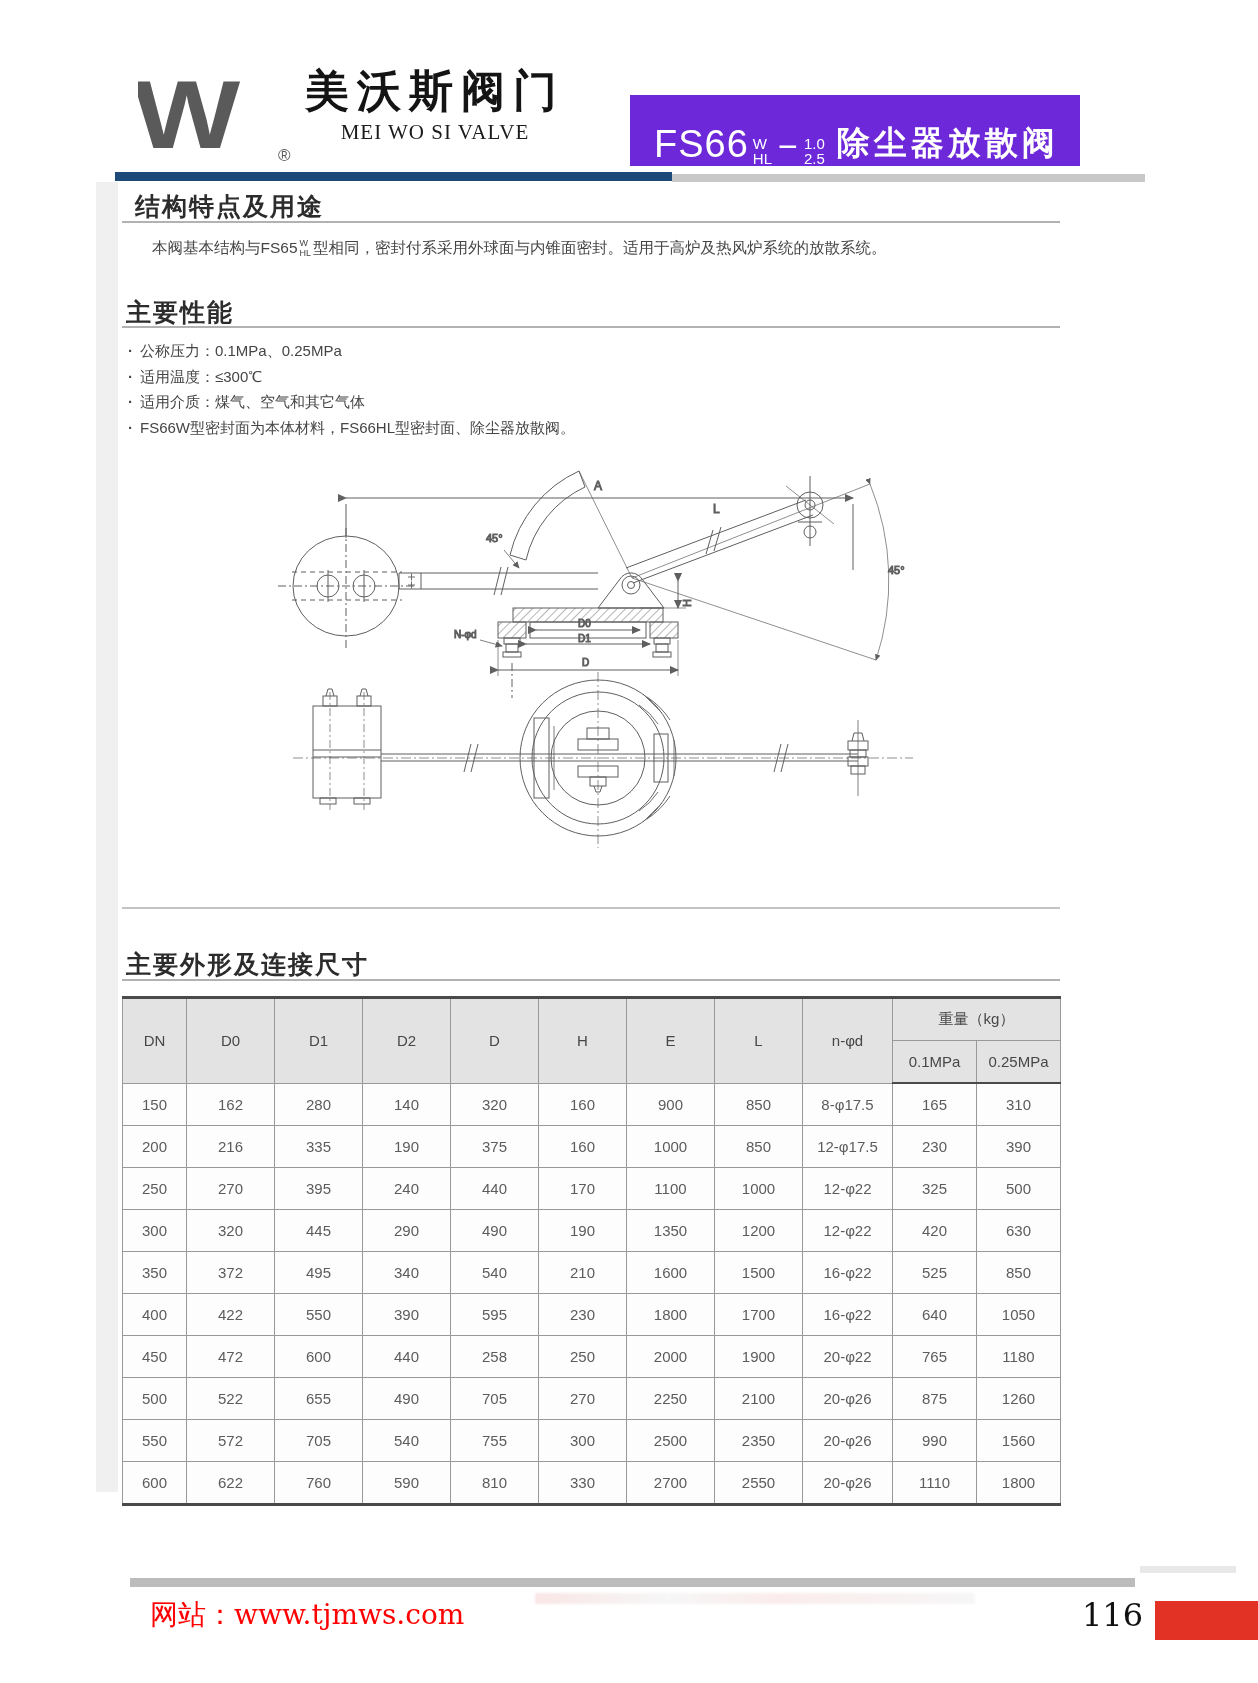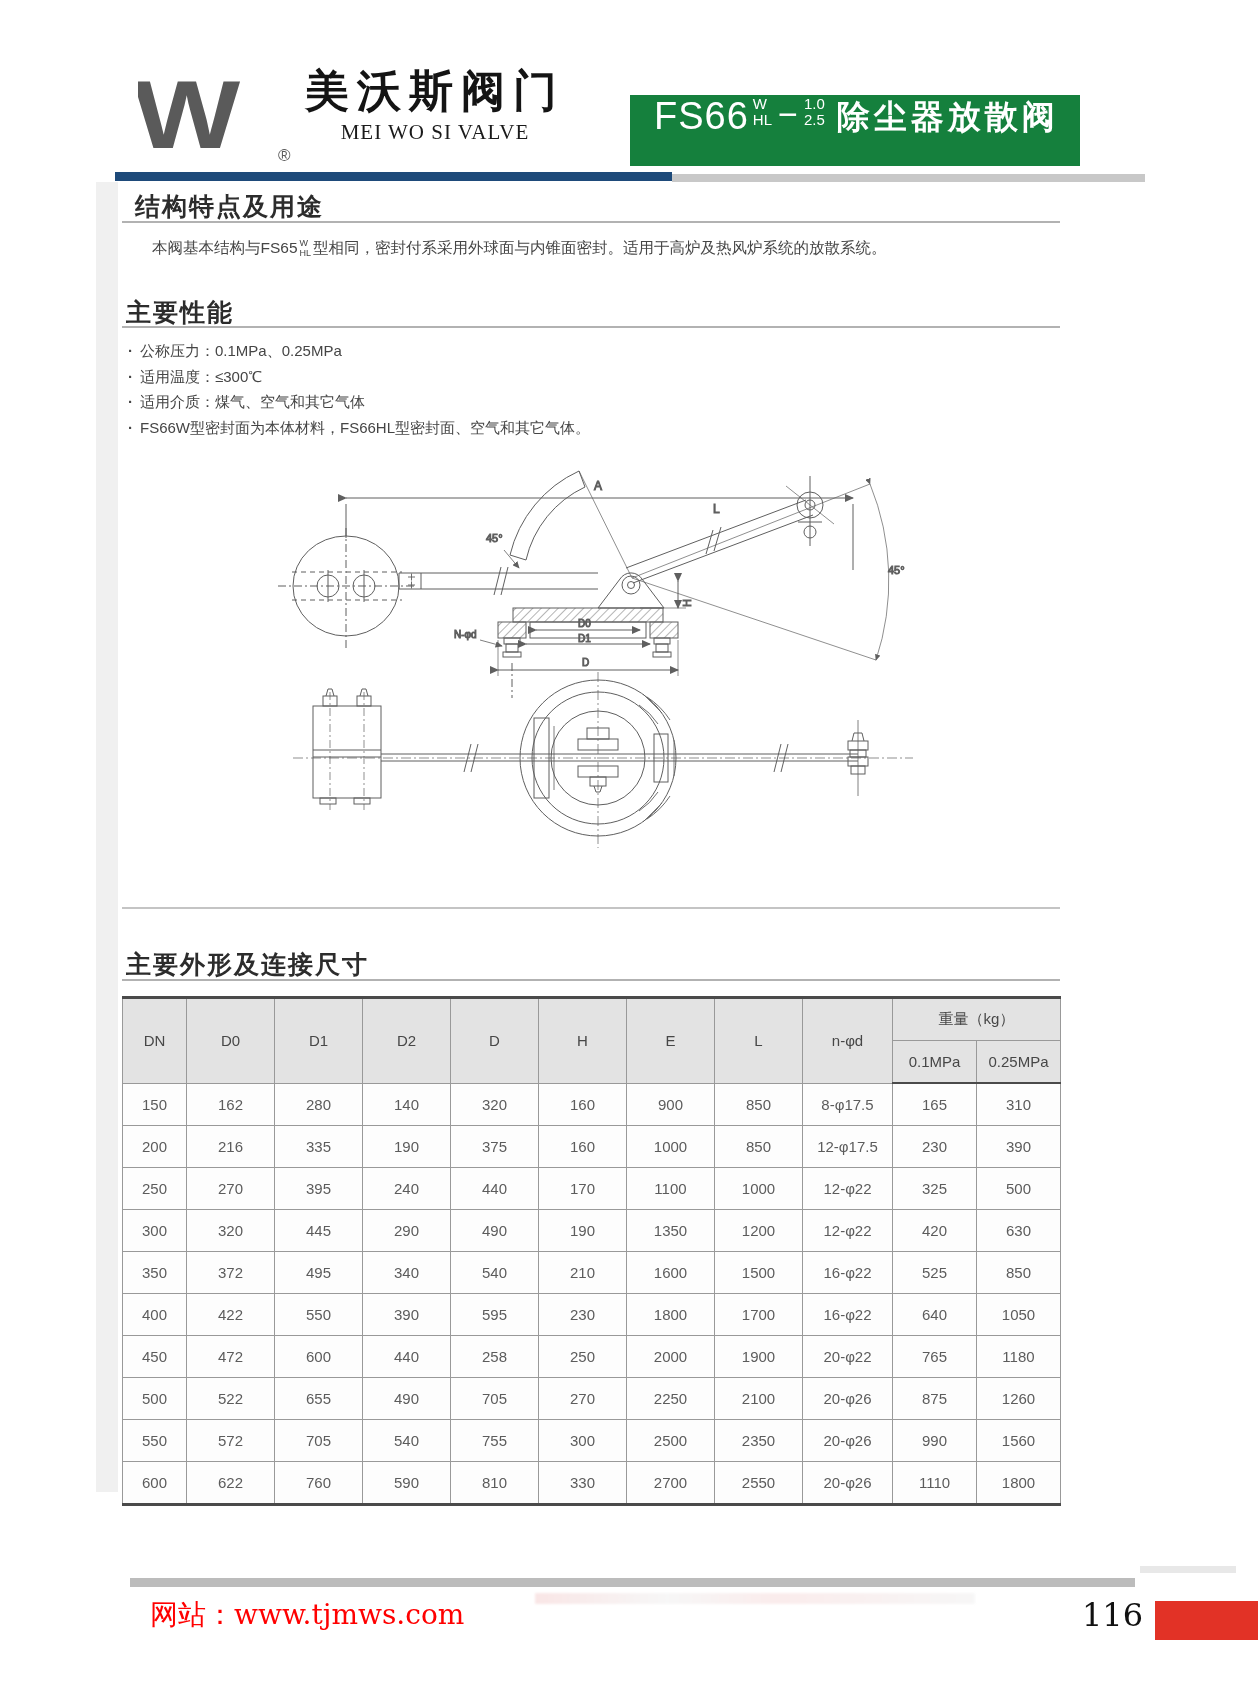--- a/index.html
+++ b/index.html
@@ -17,22 +17,22 @@
   .brand{left:300px;top:70px;width:270px;text-align:center;}
   .brand-cn{
     font-family:Liberation Mono, monospace;font-weight:bold;font-size:44px;
     color:#141414;letter-spacing:8px;white-space:nowrap;line-height:1.1;
   }
   .brand-en{
     font-family:Liberation Serif, serif;font-size:21px;color:#1a1a1a;
     letter-spacing:1px;white-space:nowrap;margin-top:2px;
   }
   .banner{
-    left:630px;top:95px;width:450px;height:71px;background:#15803d;
-    color:#ffffff;display:flex;align-items:flex-start;padding-left:24px;box-sizing:border-box;
+    left:630px;top:95px;width:450px;height:71px;background:#6d28d9;
+    color:#ffffff;display:flex;align-items:flex-end;padding-left:24px;box-sizing:border-box;
   }
   .banner .model{font-size:38px;letter-spacing:1px;}
   .stack{display:inline-flex;flex-direction:column;align-items:flex-start;
     font-size:15px;line-height:1.05;margin:0 2px;vertical-align:middle;}
   .banner .stack{margin:0 4px;transform:translateY(1px);}
   .banner .dash{font-size:34px;margin:0 2px;}
   .banner .product{font-size:33px;font-weight:bold;letter-spacing:4px;margin-left:8px;}
   .bar-blue{left:115px;top:172px;width:557px;height:9px;background:#1e4a7a;}
   .bar-gray{left:672px;top:174px;width:473px;height:8px;background:#c8c8c8;}
 
@@ -116,21 +116,21 @@
         <span>HL</span>
       </span><span>型相同，密封付系采用外球面与内锥面密封。适用于高炉及热风炉系统的放散系统。</span>
   </div>
 
   <div class="abs sec-title" style="left:126px;top:296px;">主要性能</div>
   <div class="abs rule" style="left:122px;top:326px;width:938px;"></div>
   <ul class="abs bullets" style="left:128px;top:338px;">
     <li>公称压力：0.1MPa、0.25MPa</li>
     <li>适用温度：≤300℃</li>
     <li>适用介质：煤气、空气和其它气体</li>
-    <li>FS66W型密封面为本体材料，FS66HL型密封面、空气和其它气体。</li>
+    <li>FS66W型密封面为本体材料，FS66HL型密封面、除尘器放散阀。</li>
   </ul>
 
   <div class="abs drawing">
     <svg width="700" height="412" viewBox="0 0 700 412" fill="none" stroke="#5f5f5f" stroke-width="1">
       <defs>
         <pattern id="hatch" width="6" height="6" patternUnits="userSpaceOnUse" patternTransform="rotate(45)">
           <line x1="0" y1="0" x2="0" y2="6" stroke="#777" stroke-width="1.1"></line>
         </pattern>
         <marker id="arr" markerWidth="9" markerHeight="8" refX="8" refY="4" orient="auto">
           <path d="M0,0 L9,4 L0,8 Z" fill="#5f5f5f" stroke="none"></path>

